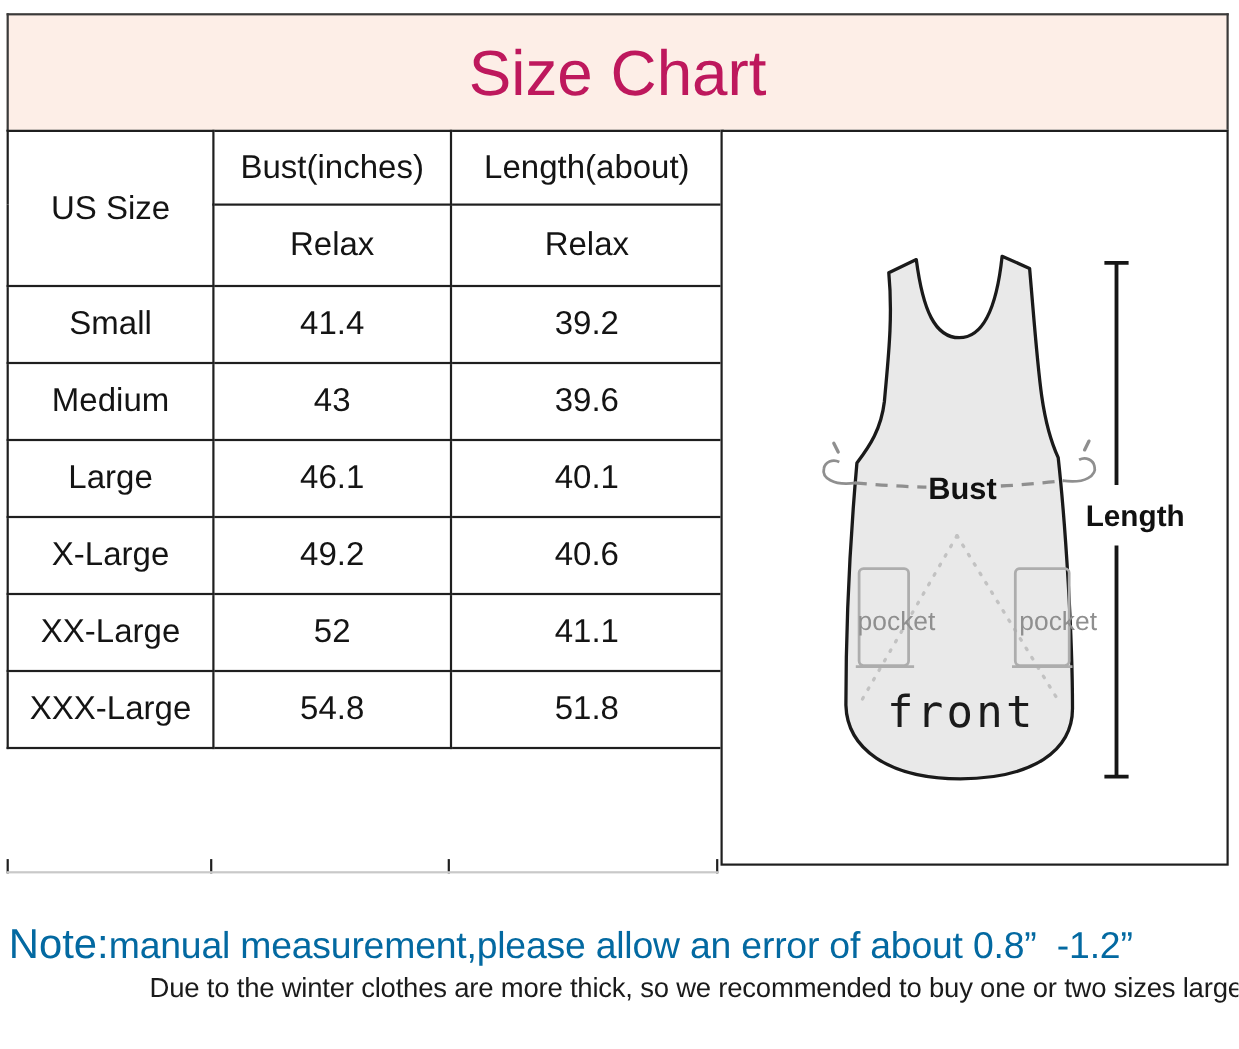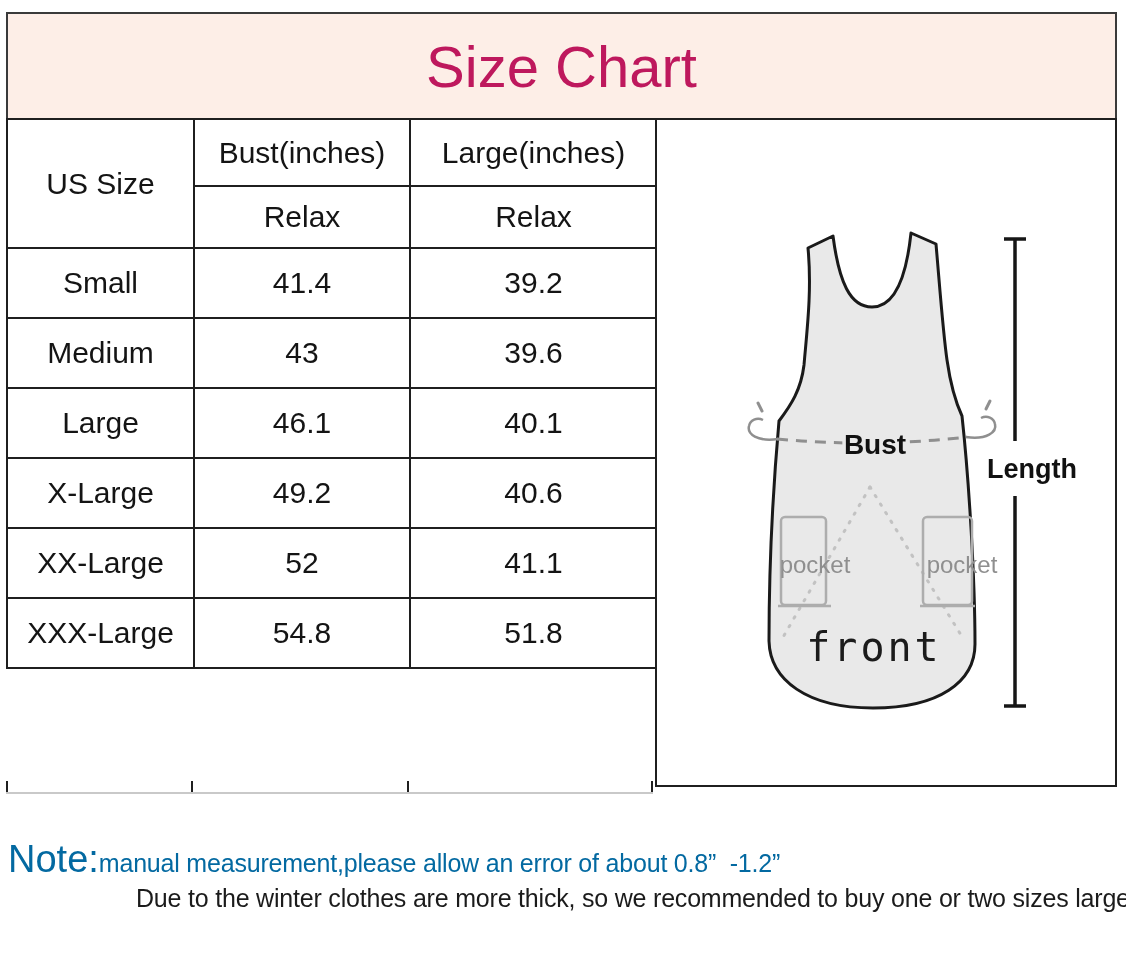--- a/index.html
+++ b/index.html
@@ -17,41 +17,41 @@
   
   table.size-table{
     position:absolute;left:6px;top:118px;width:650px;
     border-collapse:collapse;table-layout:fixed;
   }
   table.size-table td{
     border:2px solid #1f1f1f;text-align:center;vertical-align:middle;
     padding:0;color:#141414;font-size:30px;
   }
   tr.hrow1{height:67px;}
-  tr.hrow2{height:62px;}
+  tr.hrow2{height:74px;}
   tr.drow{height:70px;}
   td.val{font-size:32px;}
   
   .stub{position:absolute;width:2px;height:13px;background:#1f1f1f;top:781px;}
   .stub-line{position:absolute;left:6px;top:792px;width:647px;height:2px;background:#c9c9c9;}
   
   .diagram-box{
     position:absolute;left:655px;top:118px;width:462px;height:669px;
     border:2px solid #1f1f1f;box-sizing:border-box;background:#ffffff;text-align:center;
   }
   .diagram-box svg{display:block;}
   .svg-label{font-family:"Liberation Sans",sans-serif;}
   .front-label{font-family:"DejaVu Sans Mono",monospace;}
   
   .note-row{
     position:absolute;left:8px;top:838px;display:flex;align-items:baseline;
     white-space:pre;color:#0369a1;
   }
   .note-prefix{font-size:38px;}
-  .note-line1{font-size:25px;letter-spacing:-0.2px;}
+  .note-line1{font-size:34px;letter-spacing:-0.2px;}
   .note-line2{
     position:absolute;left:136px;top:884px;font-size:25px;white-space:pre;
     letter-spacing:-0.2px;color:#1b1b1b;
   }
 </style>
 </head>
 <body>
 
 <div id="screen">
 
@@ -62,21 +62,21 @@
   <table class="size-table">
     <colgroup>
         <col style="width:187px">
         <col style="width:216px">
         <col style="width:247px">
       </colgroup>
     <tbody>
       <tr class="hrow1">
         <td rowspan="2">US Size</td>
         <td>Bust(inches)</td>
-        <td>Large(inches)</td>
+        <td>Length(about)</td>
       </tr>
       <tr class="hrow2">
         <td>Relax</td>
         <td>Relax</td>
       </tr>
       <tr class="drow">
         <td>Small</td>
         <td class="val">41.4</td>
         <td class="val">39.2</td>
       </tr>

